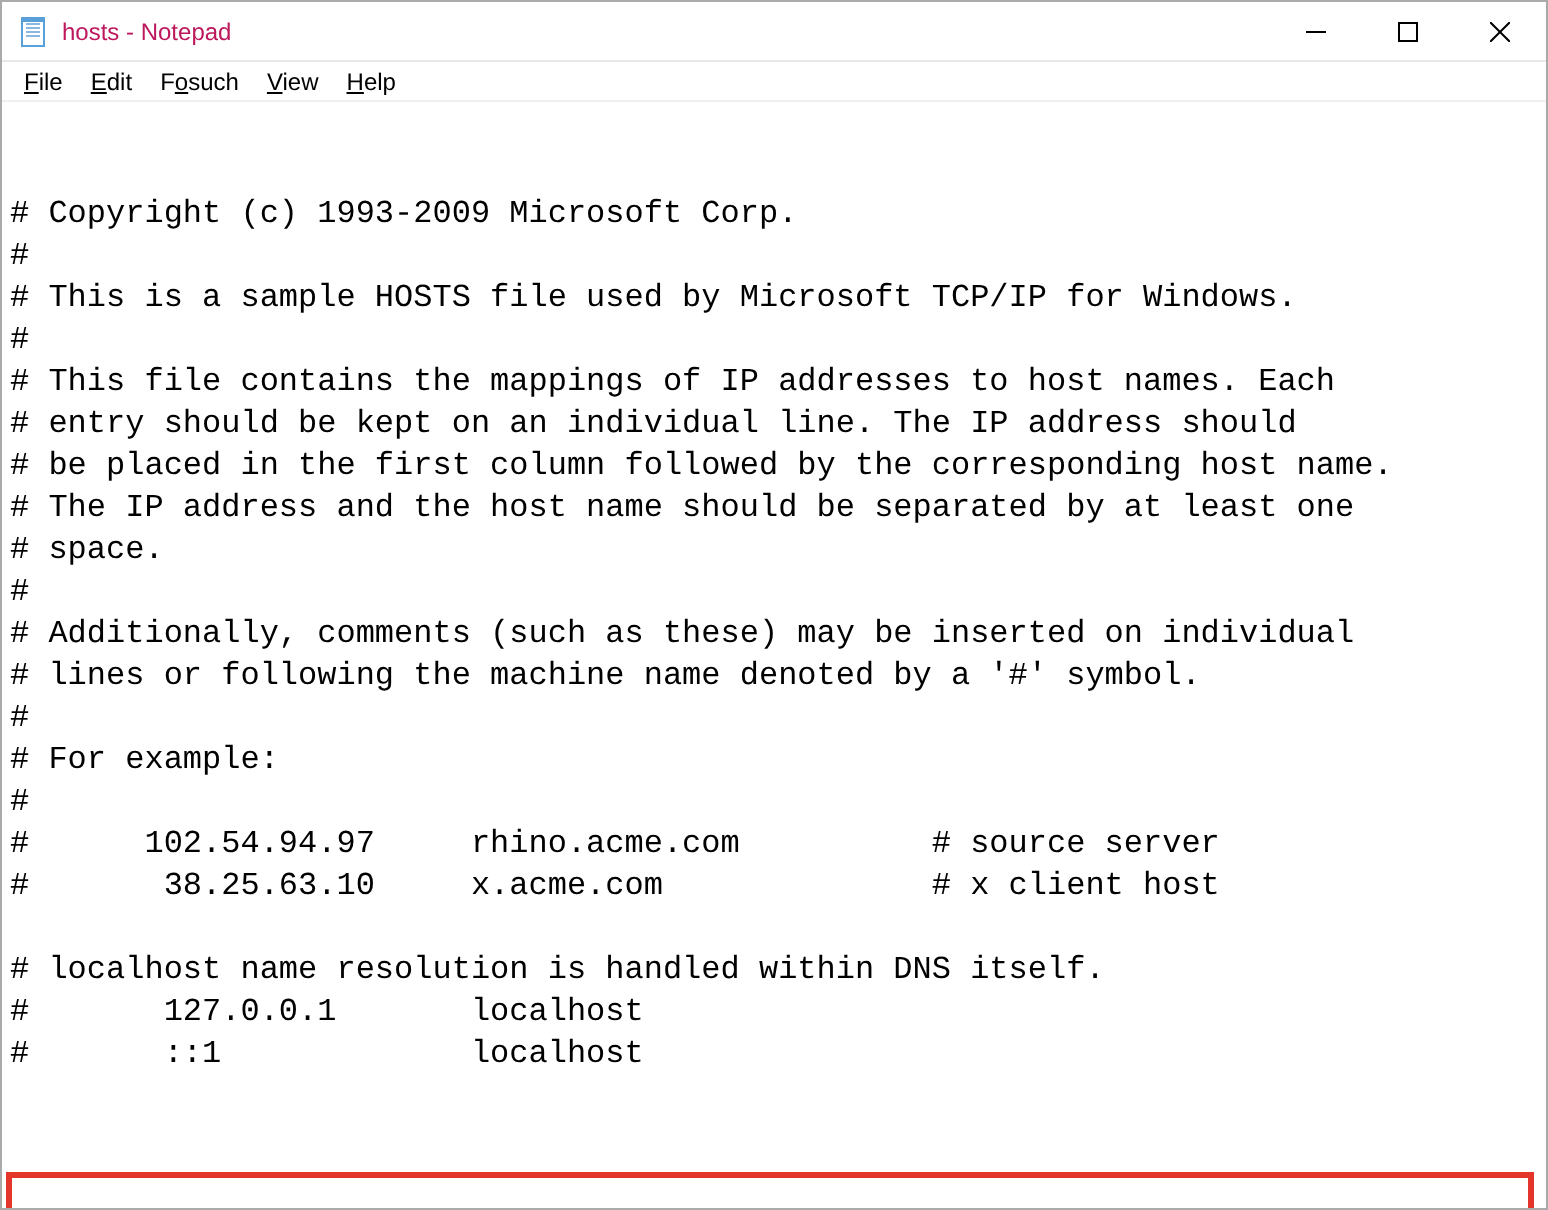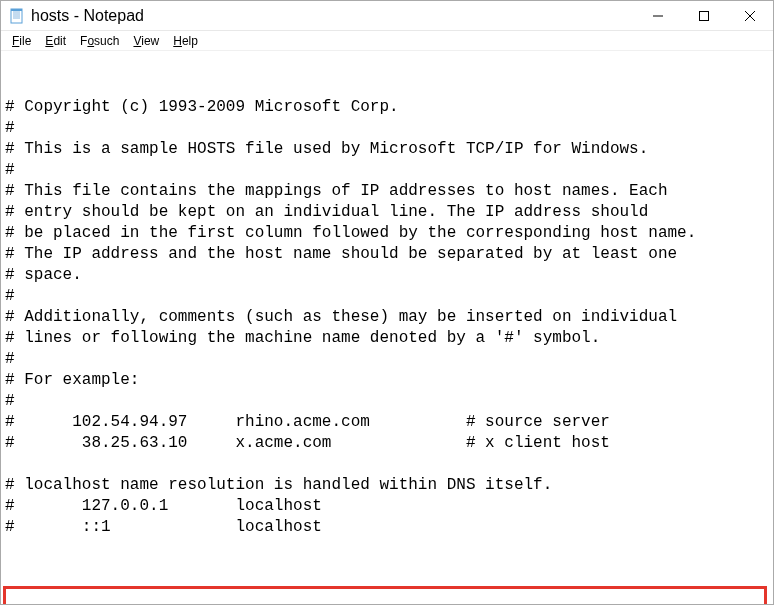--- a/index.html
+++ b/index.html
@@ -31,22 +31,22 @@
       display: inline-flex;
       align-items: center;
       justify-content: center;
     }
     .titlebar-icon svg {
       width: 16px;
       height: 16px;
     }
     .titlebar-title {
       flex: 1;
-      font-size: 16px;
-      color: #000000;
+      font-size: 12px;
+      color: #be185d;
     }
     .window-controls {
       display: flex;
       height: 100%;
     }
     .window-btn {
       width: 46px;
       height: 100%;
       display: flex;
       align-items: center;

